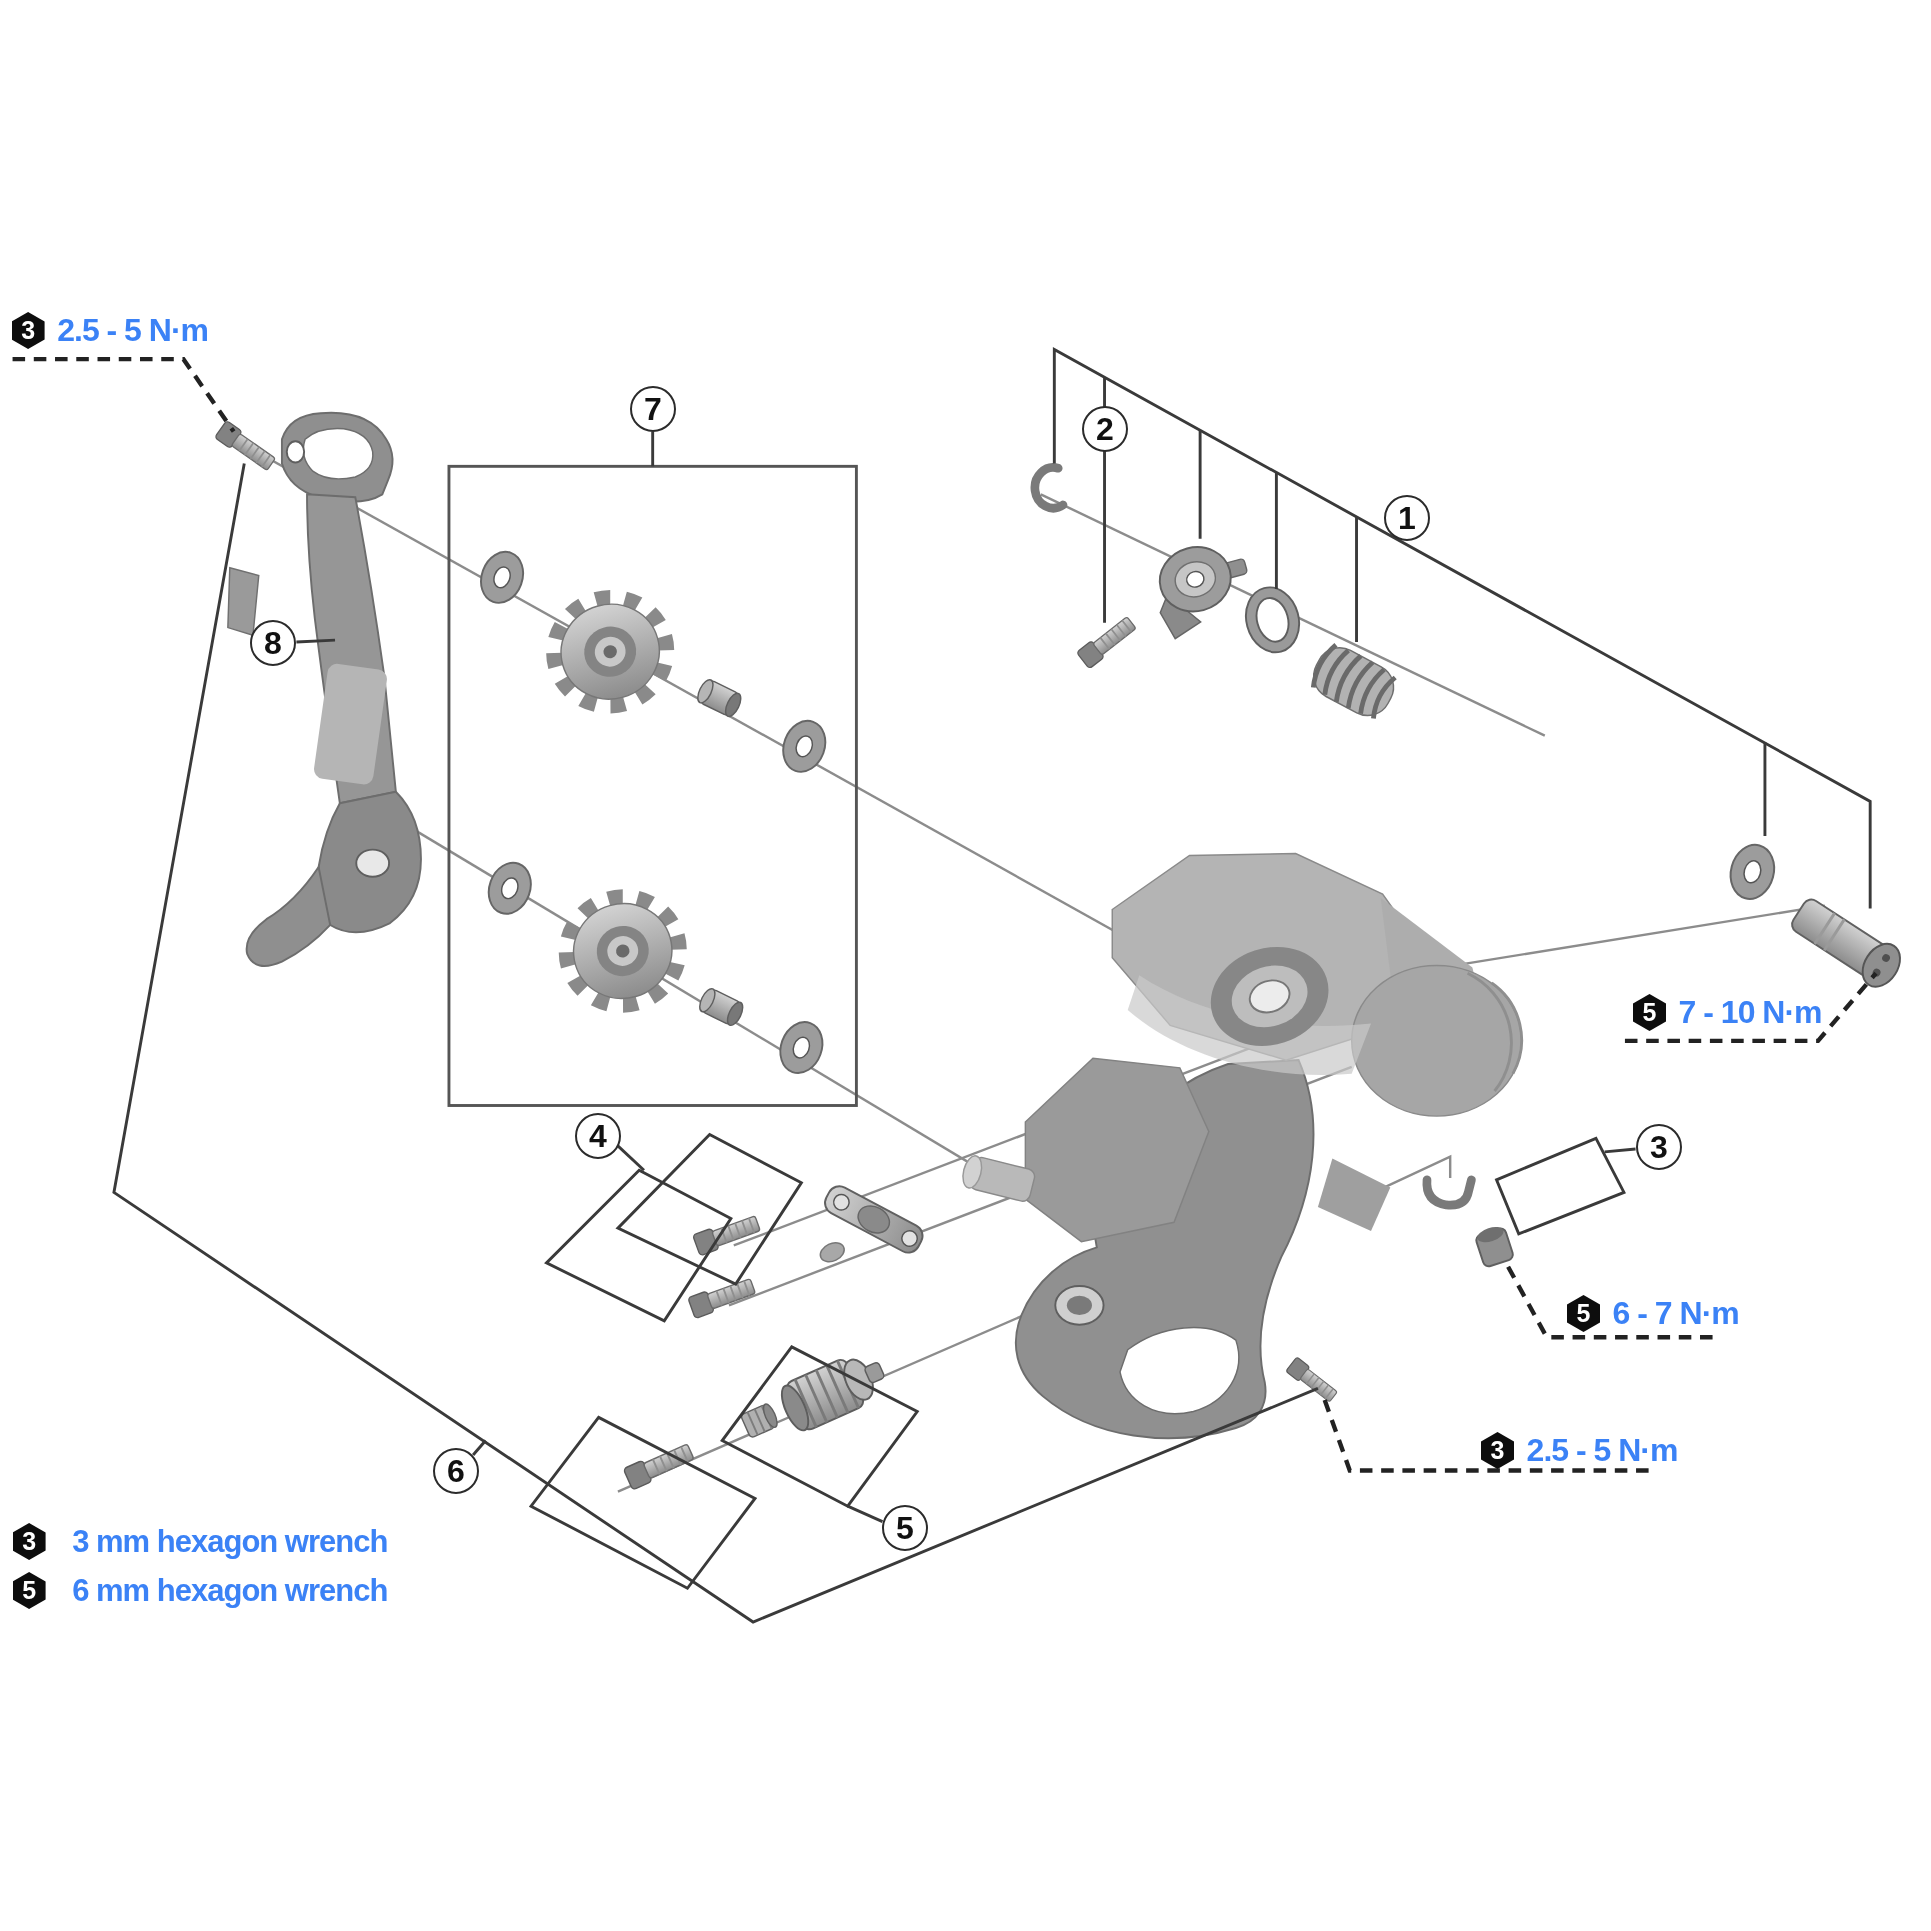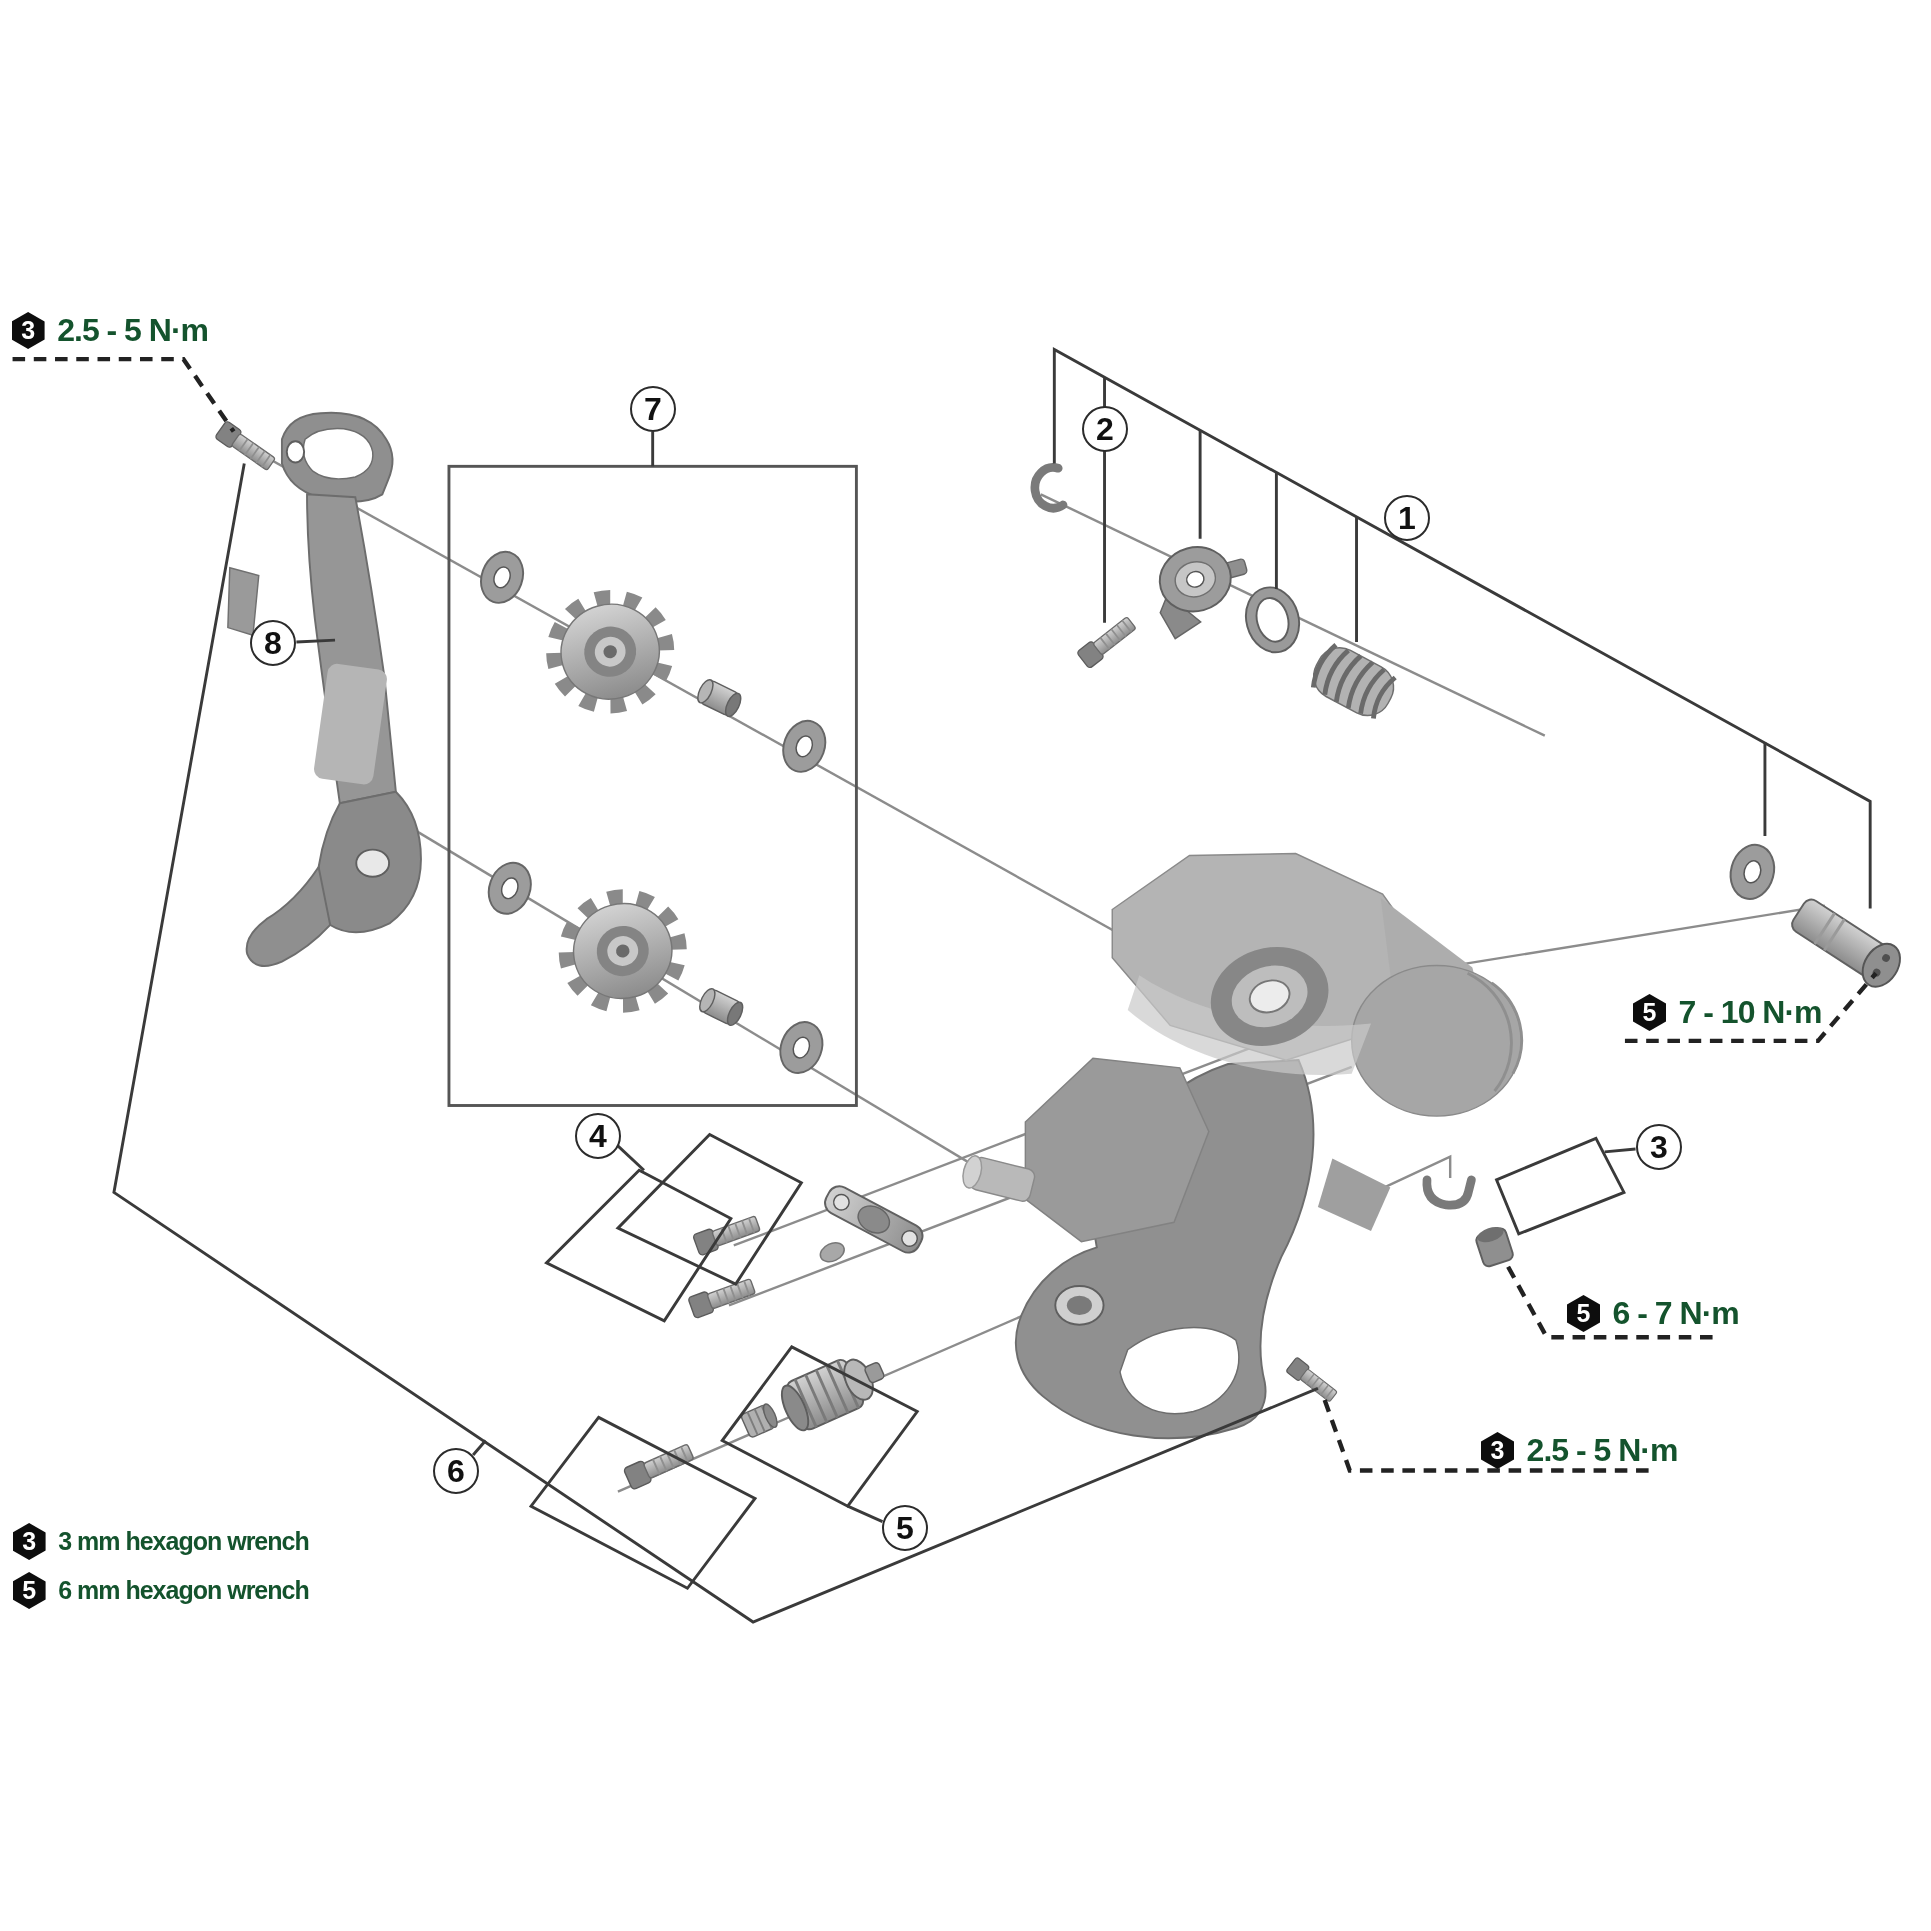--- a/index.html
+++ b/index.html
@@ -8,22 +8,22 @@
   svg{position:absolute;left:0;top:0;}
   
   .callout{position:absolute;width:46px;height:46px;border:2.9px solid #2b2b2b;border-radius:50%;
            background:#fff;display:flex;align-items:center;justify-content:center;
            font-size:32px;font-weight:bold;color:#111;box-sizing:border-box;}
   
   .tq{position:absolute;display:flex;align-items:center;gap:12.6px;height:39px;}
   .hex{width:33px;height:37px;background:#0d0d0d;color:#fff;display:flex;align-items:center;
        justify-content:center;font-size:25px;font-weight:bold;
        clip-path:polygon(50% 0%,100% 26%,100% 74%,50% 100%,0% 74%,0% 26%);}
-  .tq .txt{font-size:32px;font-weight:bold;color:#14532d;white-space:nowrap;letter-spacing:-1px;}
-  .legend-row .txt{font-size:25px;}
+  .tq .txt{font-size:32px;font-weight:bold;color:#3b82f6;white-space:nowrap;letter-spacing:-1px;}
+  .legend-row .txt{font-size:31px;margin-left:14px;}
 </style>
 </head>
 <body>
 
 <div class="stage">
 
 <svg width="1931" height="1931" viewBox="0 0 2000 2000">
   <defs>
     <linearGradient id="gm" x1="0" y1="0" x2="0" y2="1">
       <stop offset="0" stop-color="#d2d2d2"></stop>

